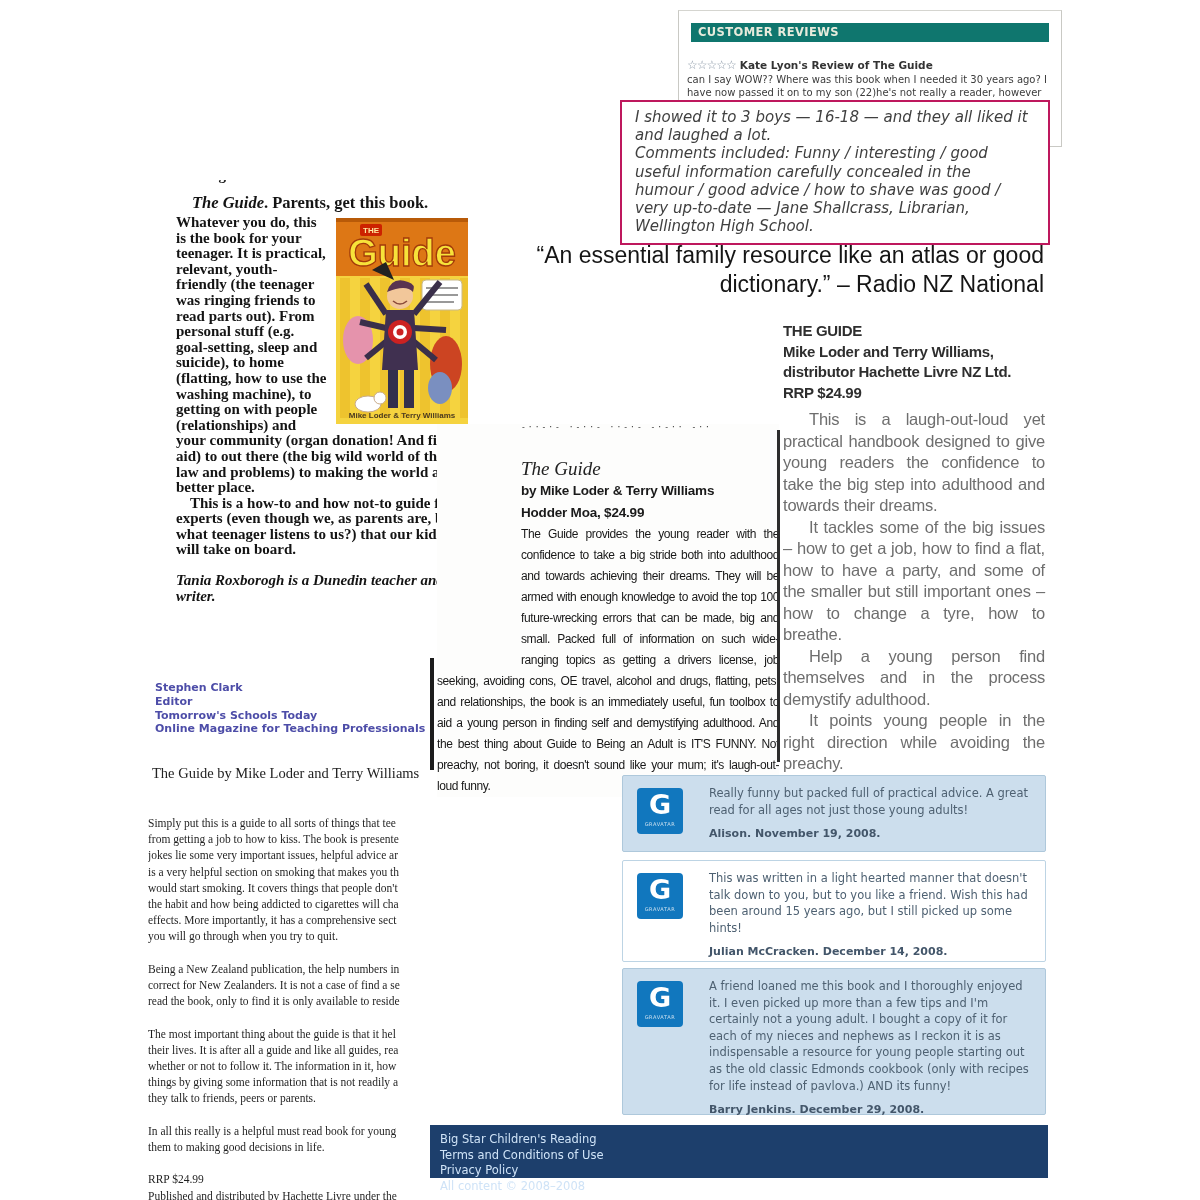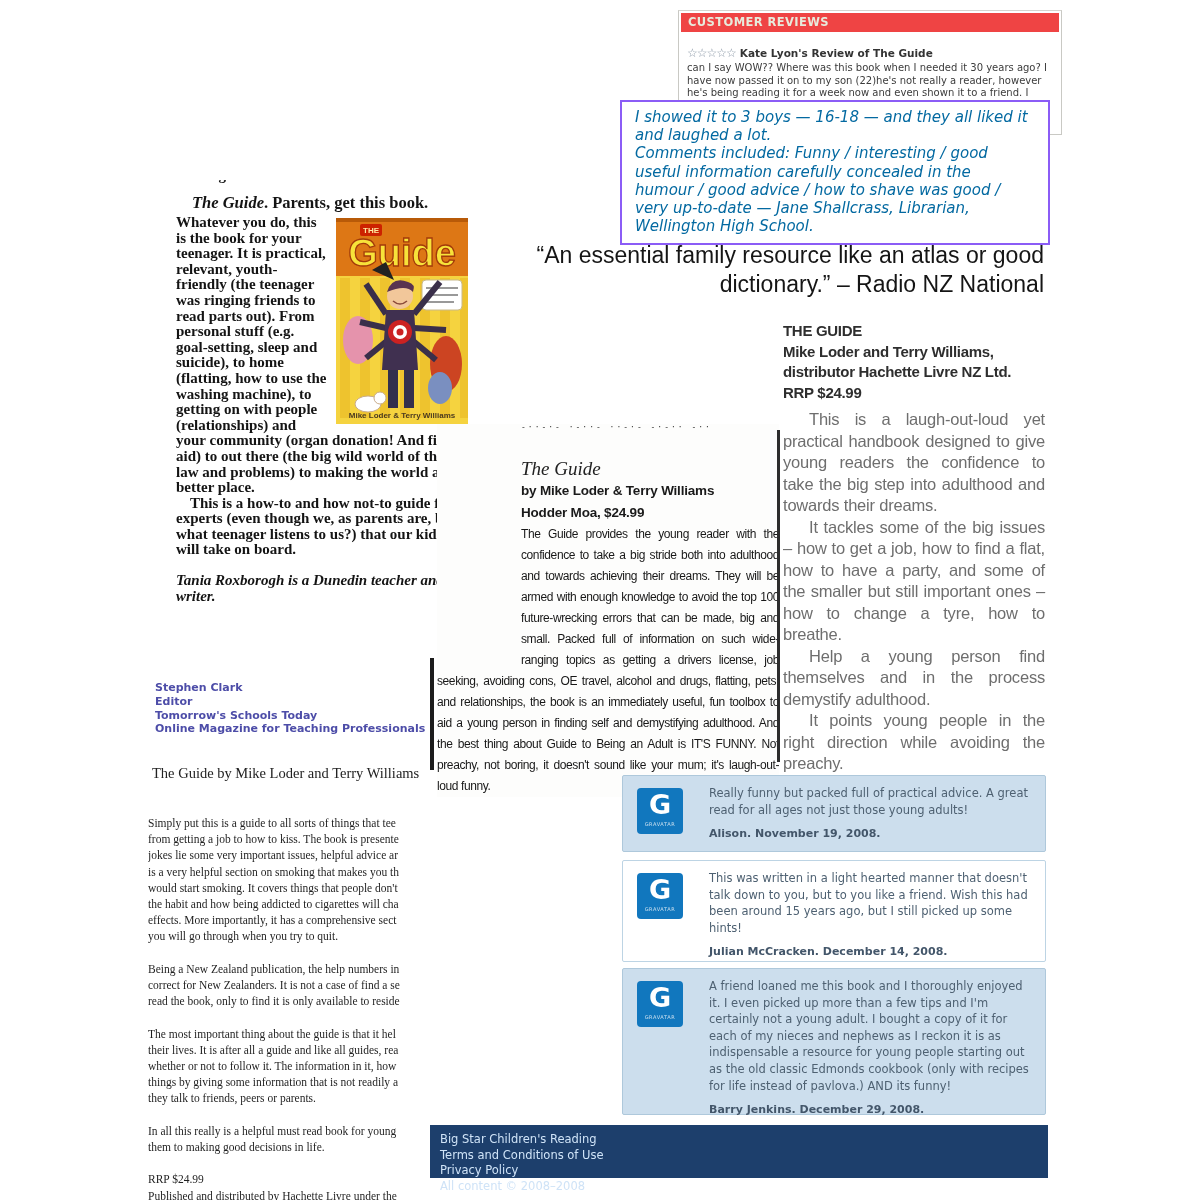--- a/index.html
+++ b/index.html
@@ -2,31 +2,31 @@
 <html><head>
 <meta charset="utf-8">
 <style>
   html,body{margin:0;padding:0;background:#fff;}
   .canvas{position:relative;width:1200px;height:1200px;background:#fff;overflow:hidden;
           font-family:"Liberation Sans",sans-serif;}
 
   
   .cr-panel{position:absolute;left:678px;top:10px;width:382px;background:#fff;
             border:1px solid #c9c9c4;border-top:1px solid #d5d5d0;}
-  .cr-header{margin:2px;background:#ef4444;color:#e7ebdc;font:bold 11.5px/19px "DejaVu Sans",sans-serif;
+  .cr-header{margin:12px;background:#0f766e;color:#e7ebdc;font:bold 11.5px/19px "DejaVu Sans",sans-serif;
              padding:0 7px;letter-spacing:.4px;}
   .cr-content{padding:5px 8px 9px 8px;}
-  .cr-titlerow{font:bold 10.5px/13px "DejaVu Sans",sans-serif;color:#333;margin-top:8px;}
+  .cr-titlerow{font:bold 10.5px/13px "DejaVu Sans",sans-serif;color:#333;}
   .cr-stars{color:#8d9aa8;font-size:12px;letter-spacing:-1px;margin-right:4px;font-weight:normal;}
   .cr-body{font:10px/12.6px "DejaVu Sans",sans-serif;color:#3b3b3b;margin-top:2px;}
 
   
   .testimonial{position:absolute;left:620px;top:100px;width:430px;box-sizing:border-box;
-               border:2px solid #8b5cf6;background:#fff;padding:6px 18px 8px 13px;
-               font:italic 15px/18.2px "DejaVu Sans",sans-serif;color:#0369a1;white-space:pre-line;}
+               border:2px solid #be185d;background:#fff;padding:6px 18px 8px 13px;
+               font:italic 15px/18.2px "DejaVu Sans",sans-serif;color:#404040;white-space:pre-line;}
 
   
   .radio-quote{position:absolute;left:518px;top:241px;width:526px;text-align:right;
                font:23px/29px "Liberation Sans",sans-serif;color:#151515;white-space:pre-line;}
 
   
   .left-clip{position:absolute;left:176px;top:180px;width:292px;color:#141414;}
   .lc-partial{height:11px;overflow:hidden;}
   .lc-partial span{display:block;margin-top:-13px;font:bold 15px "Liberation Serif",serif;}
   .lc-lead{font:bold 16.5px/24px "Liberation Serif",serif;text-indent:16px;}

